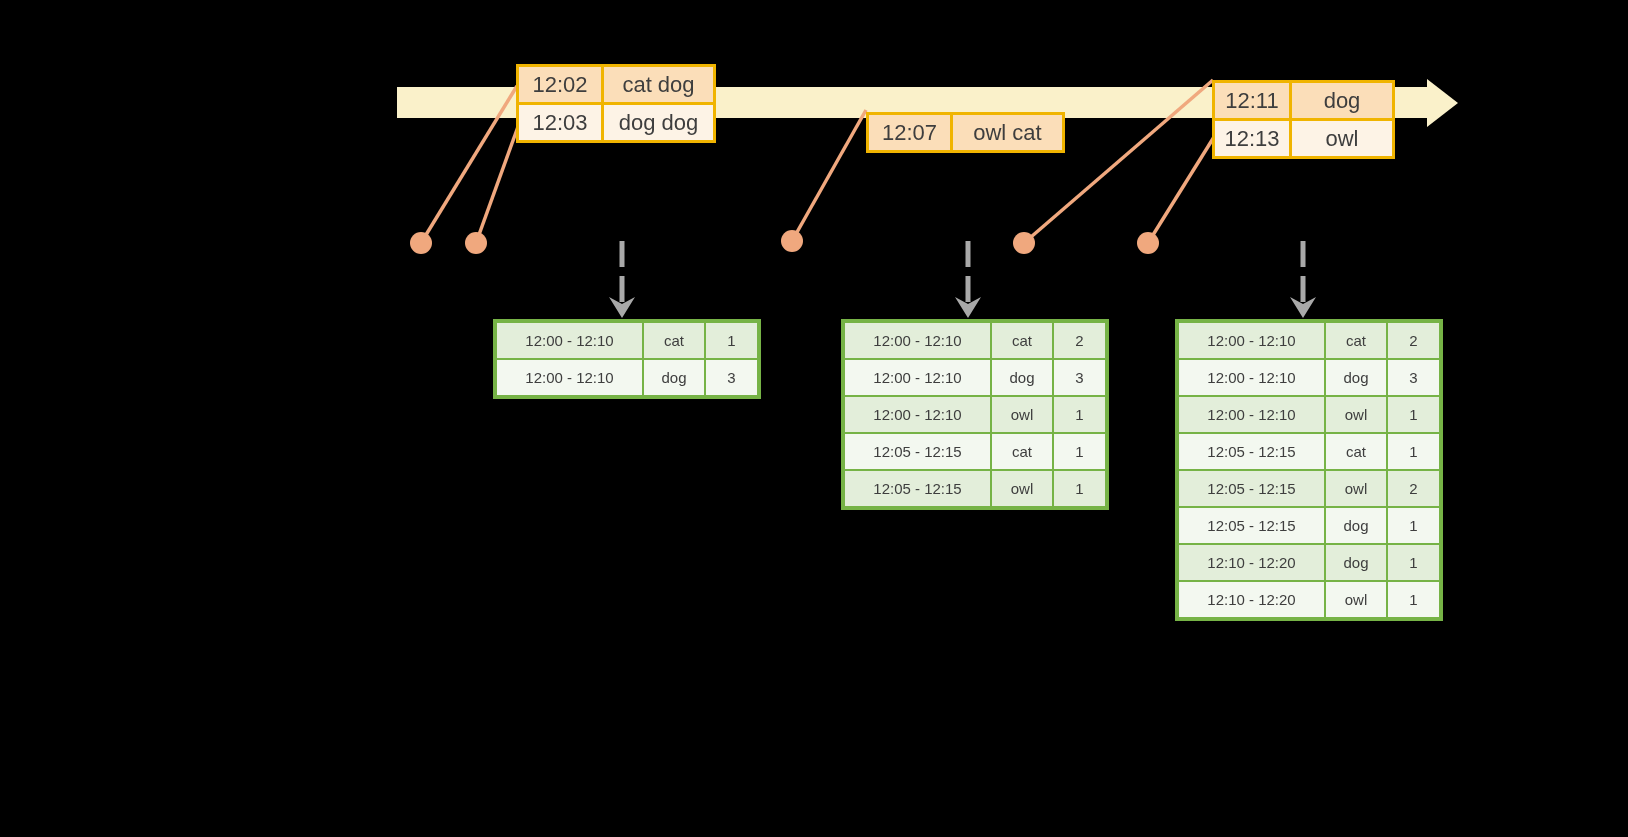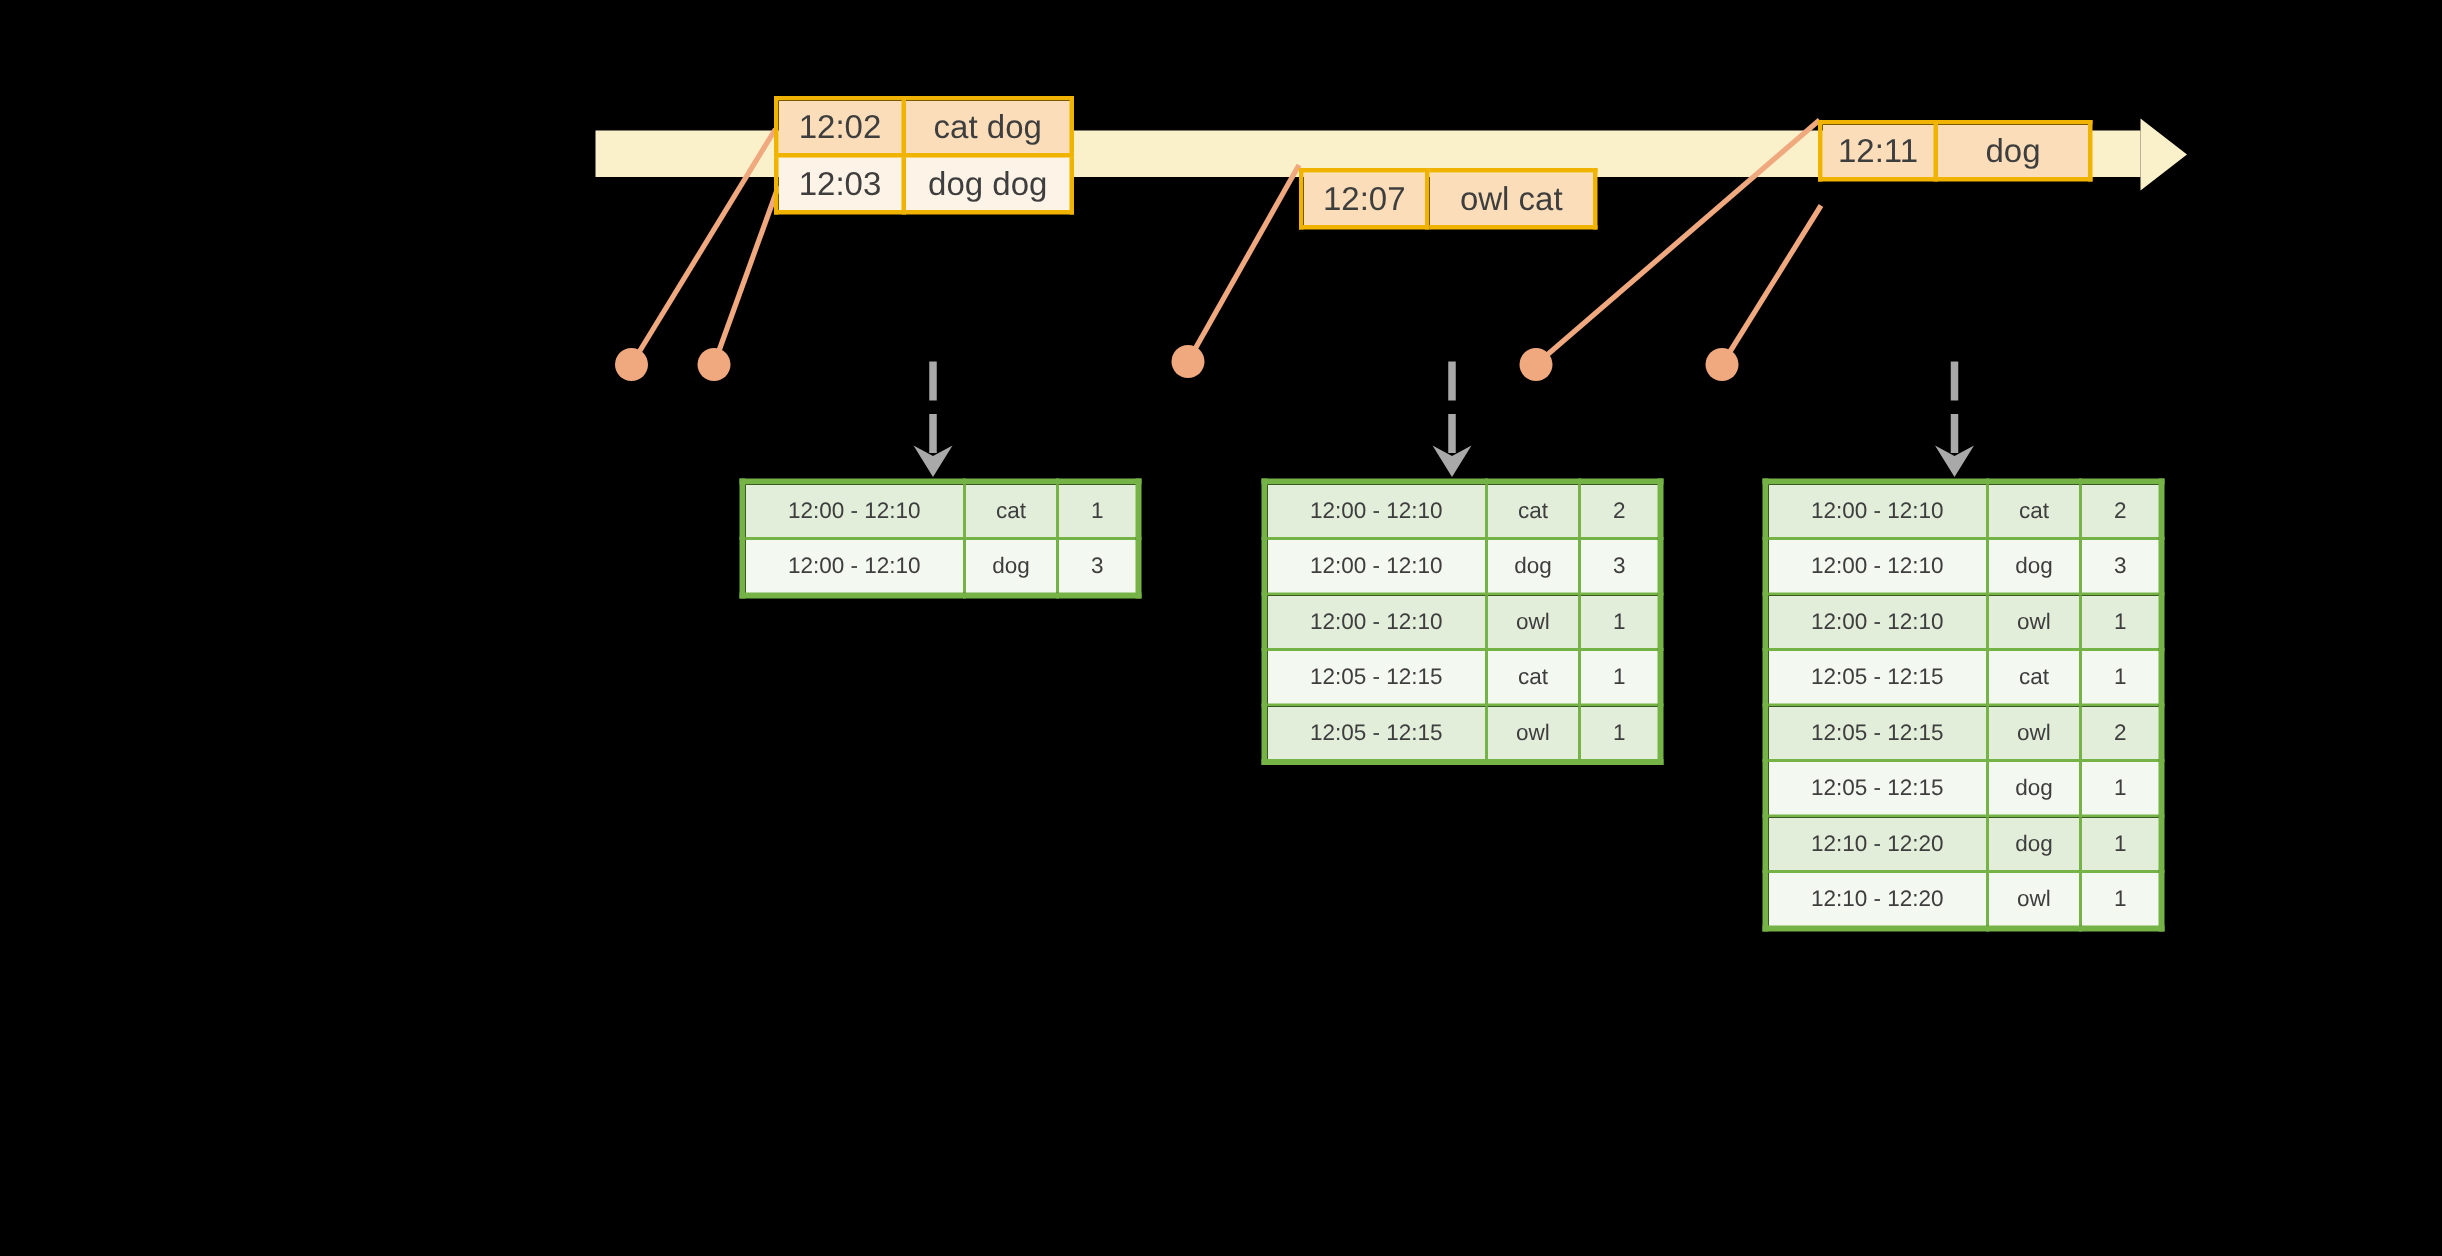--- a/index.html
+++ b/index.html
@@ -145,20 +145,24 @@
   <table class="etable et-c">
     <colgroup>
         <col class="c-time">
         <col class="c-words">
       </colgroup>
     <tbody>
         <tr>
       <td class="dark">12:11</td>
       <td class="dark">dog</td>
     </tr>
+    <tr>
+      <td class="light">12:13</td>
+      <td class="light">owl</td>
+    </tr>
   </tbody>
     </table>
 
   <table class="gtable gt-1">
     <colgroup>
         <col class="c-win">
         <col class="c-word">
         <col class="c-cnt">
       </colgroup>
     <tbody>

